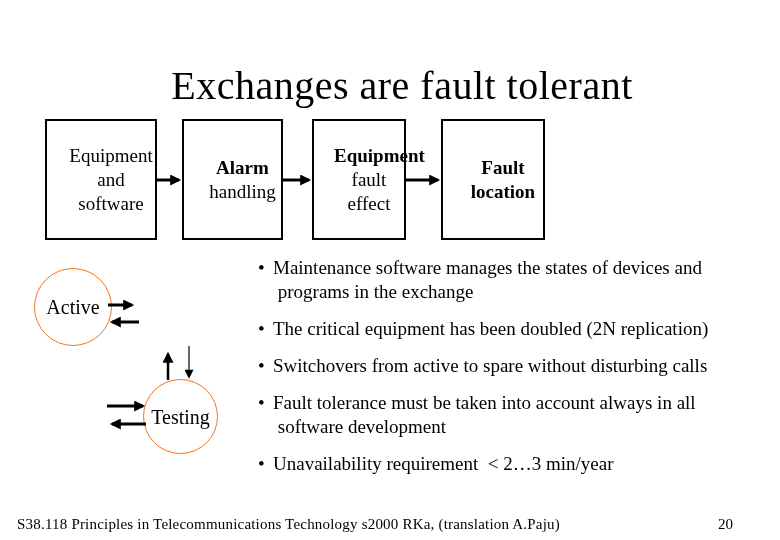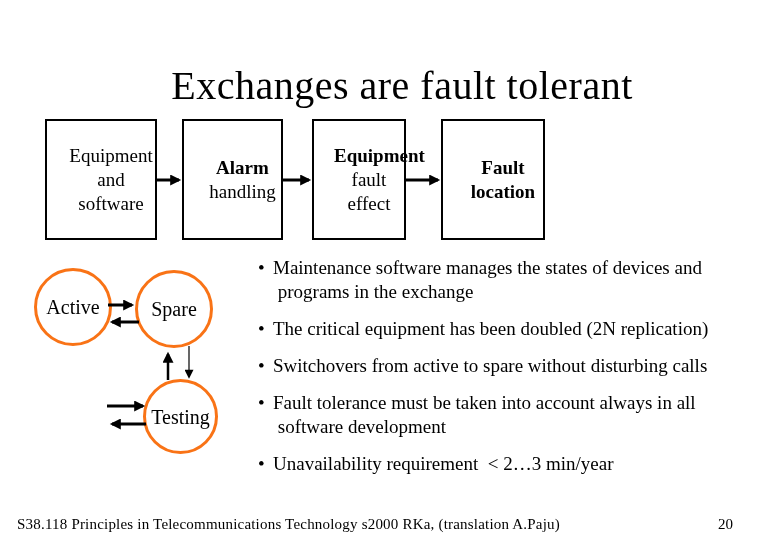--- a/index.html
+++ b/index.html
@@ -17,21 +17,21 @@
     border:2px solid #000;display:flex;flex-direction:column;justify-content:center;
     text-align:center;font-size:19px;line-height:24px;background:#fff;padding-left:20px;
   }
   .b1{left:45px;width:112px}
   .b2{left:182px;width:101px}
   .b3{left:312px;width:94px}
   .b4{left:441px;width:104px}
   .bold{font-weight:700}
   
   .circle{
-    position:absolute;box-sizing:border-box;border:3px solid #f97316;border-radius:50%;
+    position:absolute;box-sizing:border-box;border:1px solid #f97316;border-radius:50%;
     display:flex;flex-direction:column;align-items:center;justify-content:center;
     text-align:center;font-size:20px;line-height:22px;background:#fff;
   }
   .c-active{left:34px;top:268px;width:78px;height:78px}
   .c-spare{left:135px;top:270px;width:78px;height:78px}
   .c-separated{left:29px;top:374px;width:82px;height:82px;font-size:13px;line-height:16px}
   .c-testing{left:143px;top:379px;width:75px;height:75px}
   
   .arrows{position:absolute;left:0;top:0;pointer-events:none}
   .arrows line{stroke:#000}
@@ -66,23 +66,20 @@
     <div>fault</div>
     <div>effect</div>
   </div>
   <div class="fbox b4">
     <div class="bold">Fault</div>
     <div class="bold">location</div>
   </div>
 
   <div class="circle c-active">
     <div>Active</div>
-  </div>
-  <div class="circle c-spare">
-    <div>Spare</div>
   </div>
   <div class="circle c-testing">
     <div>Testing</div>
   </div>
 
   <svg class="arrows" width="780" height="540" viewBox="0 0 780 540">
     <defs>
       <marker id="ah" viewBox="0 0 10 10" refX="8" refY="5" markerWidth="13" markerHeight="11" orient="auto" markerUnits="userSpaceOnUse">
         <path d="M0,0 L10,5 L0,10 z" fill="#000"></path>
       </marker>

